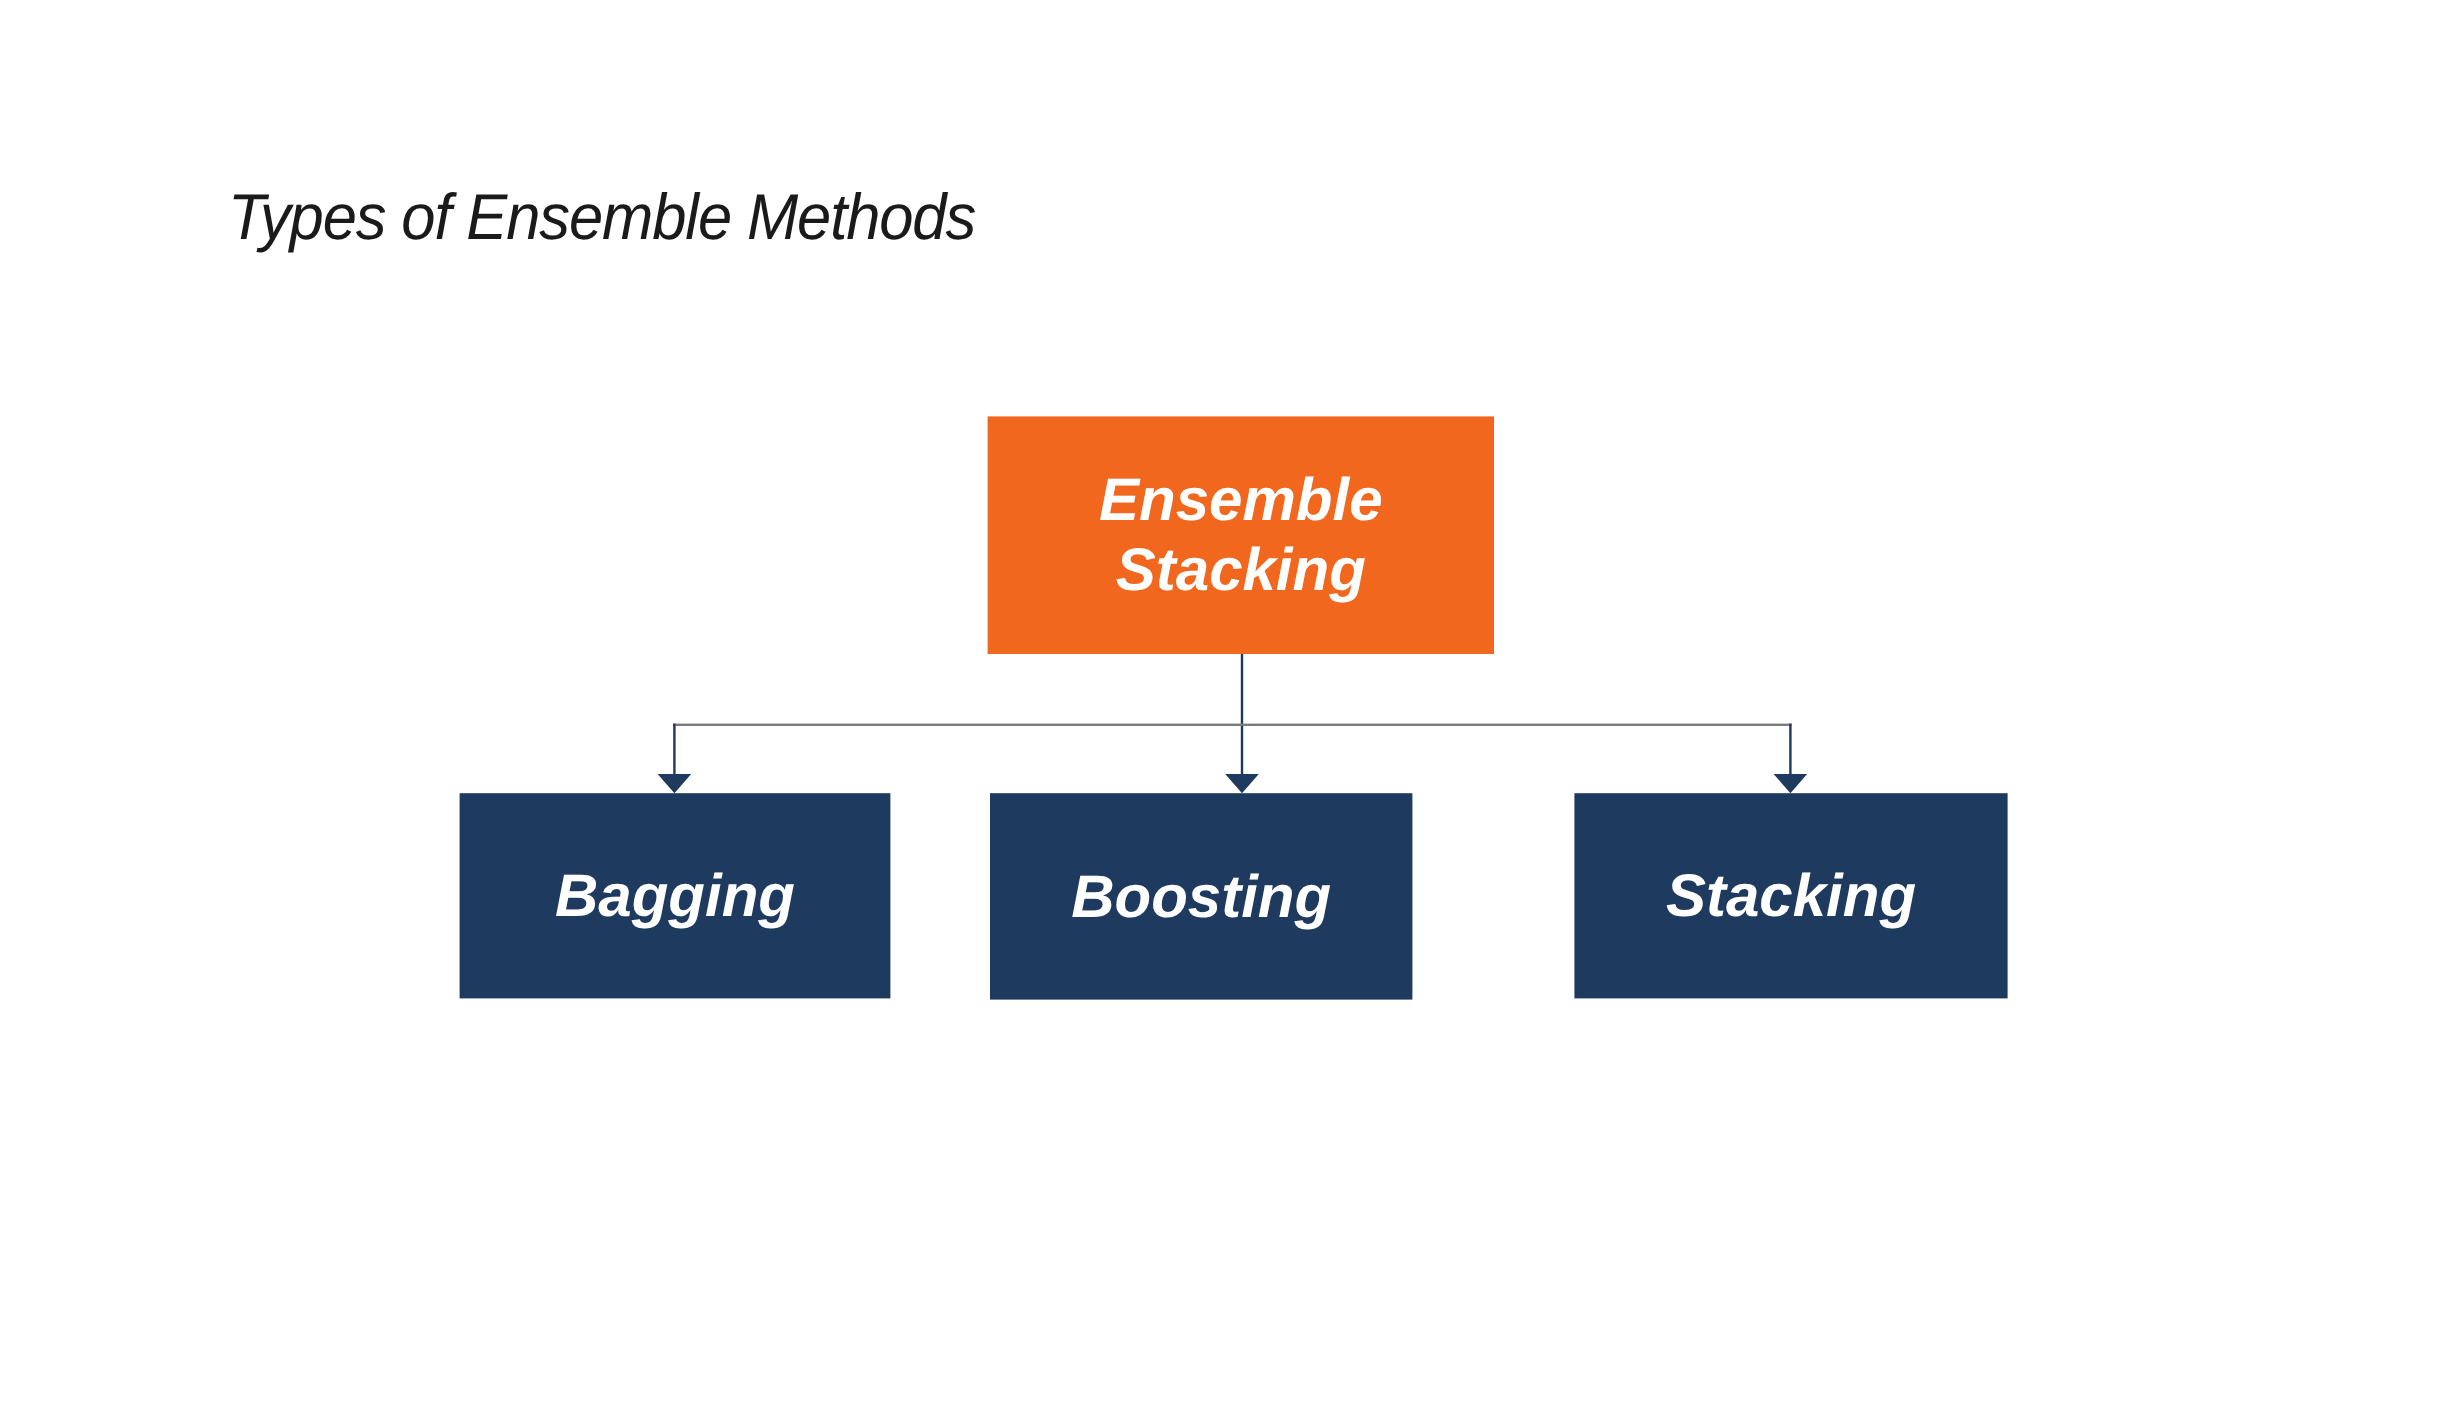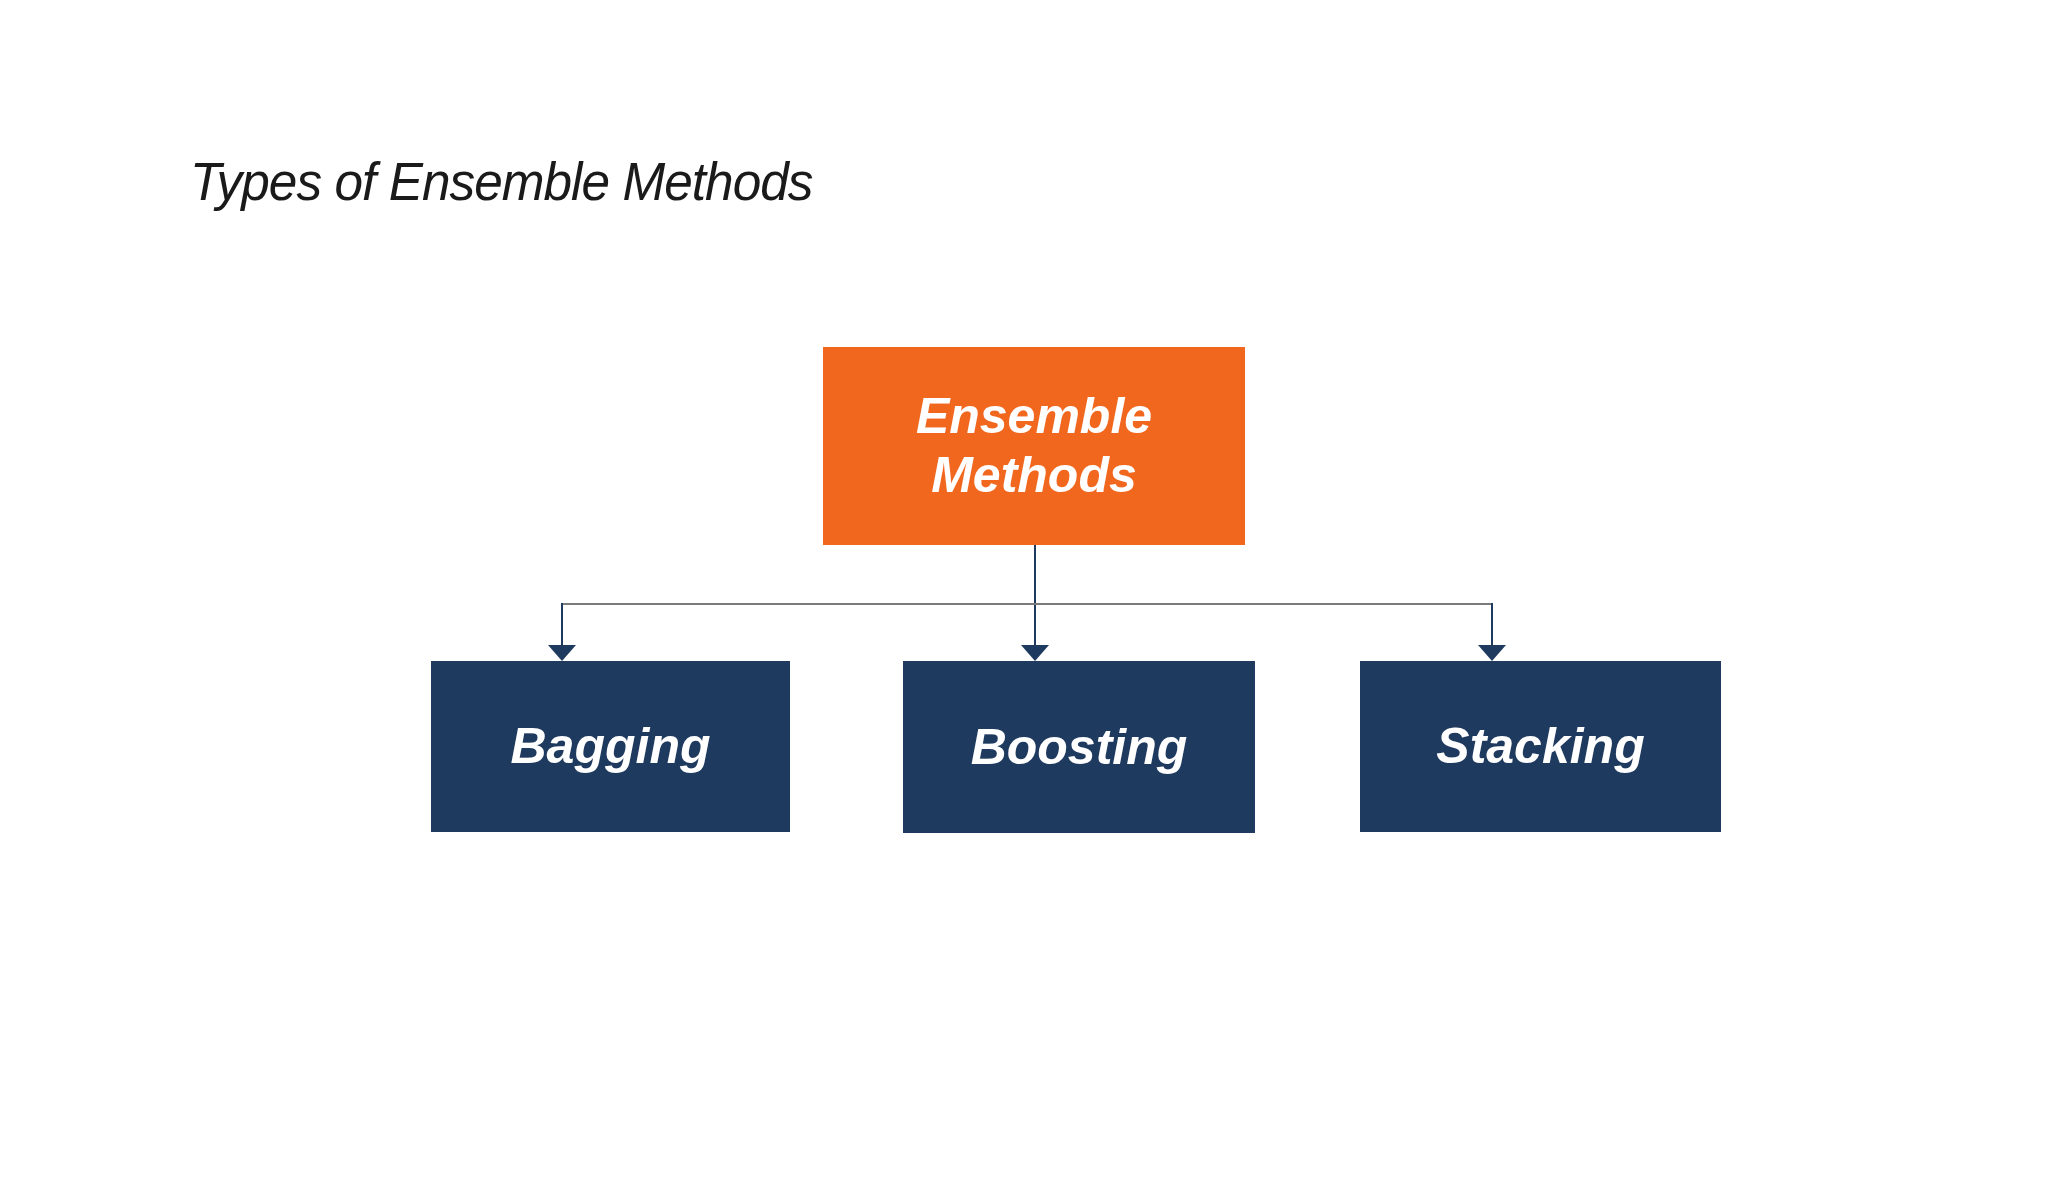--- a/index.html
+++ b/index.html
@@ -45,24 +45,23 @@
     width: 422px;
     height: 198px;
     background: var(--root-fill, #F2671E);
     padding: 0 40px;
     box-sizing: border-box;
   }
   .node-child {
     top: 661px;
     height: 171px;
     background: var(--child-fill, #1F3A5F);
-    margin-left: 48px;
   }
   .node-bagging  { left: 383px;  width: 359px; }
-  .node-boosting { left: 855px;  width: 352px; height: 172px; }
+  .node-boosting { left: 825px;  width: 352px; height: 172px; }
   .node-stacking { left: 1312px; width: 361px; align-items: center; }
 
   .conn-v {
     position: absolute;
     width: 2px;
     background: var(--connector, #1F3A5F);
   }
   .conn-stem     { left: 1034px; top: 545px; height: 101px; }
   .conn-drop-l   { left: 561px;  top: 603px; height: 43px; }
   .conn-drop-r   { left: 1491px; top: 603px; height: 43px; }
@@ -88,21 +87,21 @@
   .arrow-stacking { left: 1478px; }
 </style>
 </head>
 <body>
 
 <div class="canvas">
 
   <div class="slide-title">Types of Ensemble Methods</div>
 
   <div class="node node-root">
-    <span>Ensemble Methods</span>
+    <span>Ensemble Stacking</span>
   </div>
 
   <div class="conn-v conn-stem"></div>
   <div class="conn-crossbar"></div>
   <div class="conn-v conn-drop-l"></div>
   <div class="conn-v conn-drop-r"></div>
 
   <div class="arrowhead arrow-bagging"></div>
   <div class="arrowhead arrow-boosting"></div>
   <div class="arrowhead arrow-stacking"></div>

